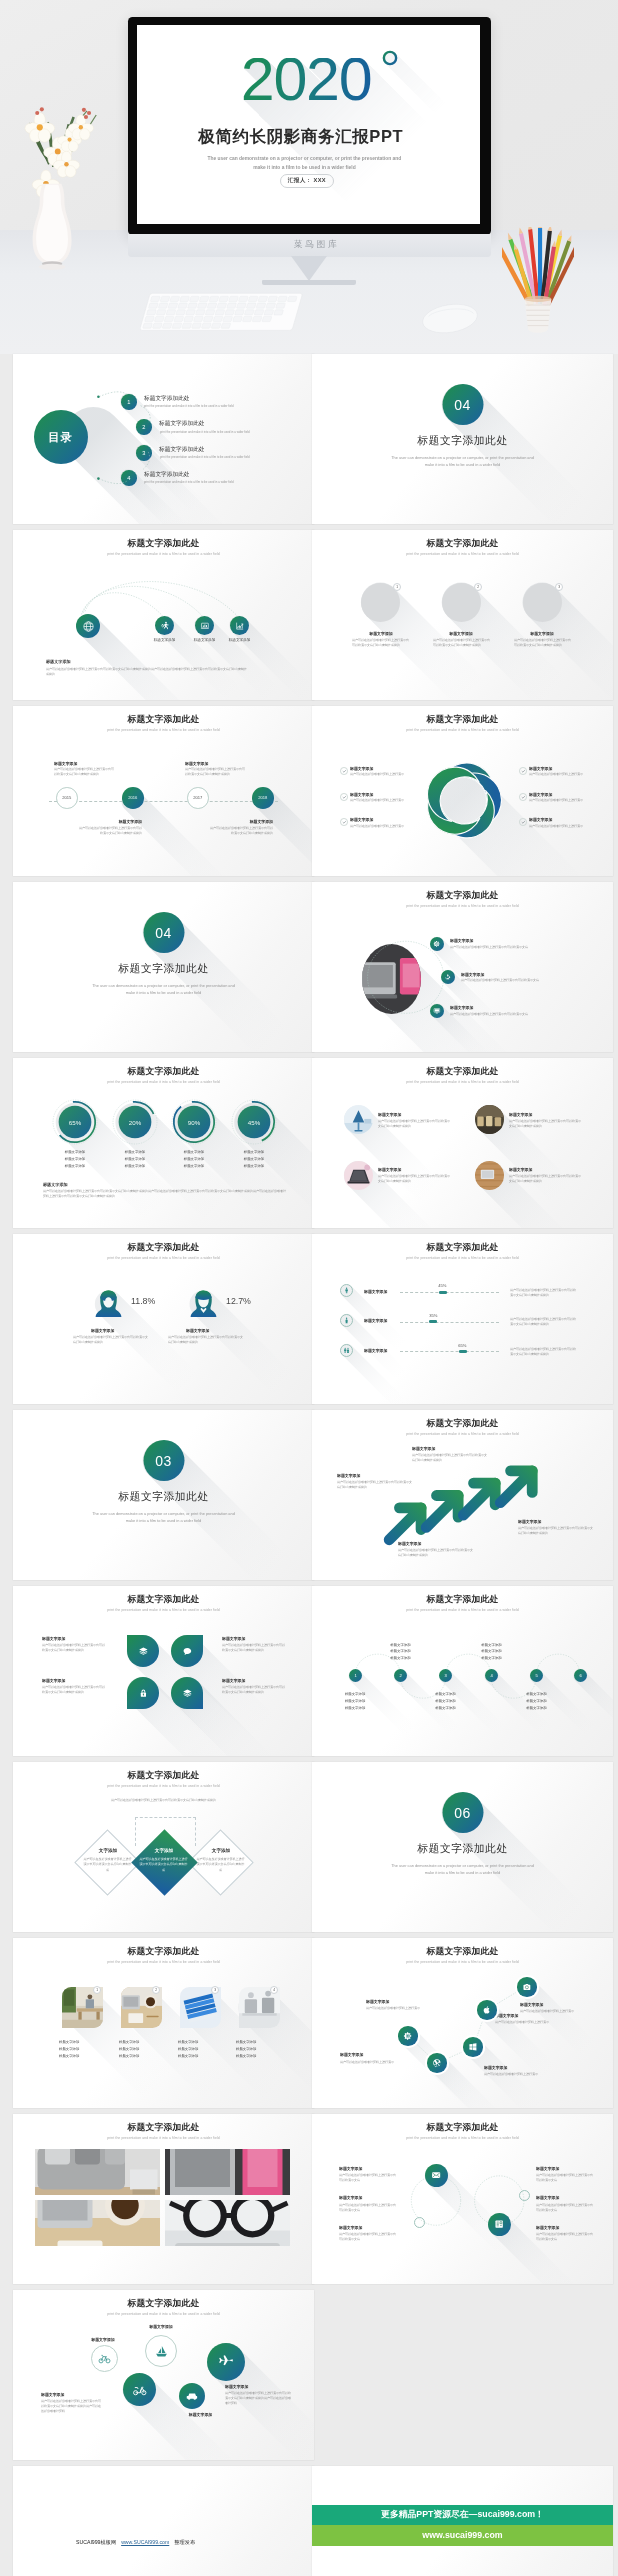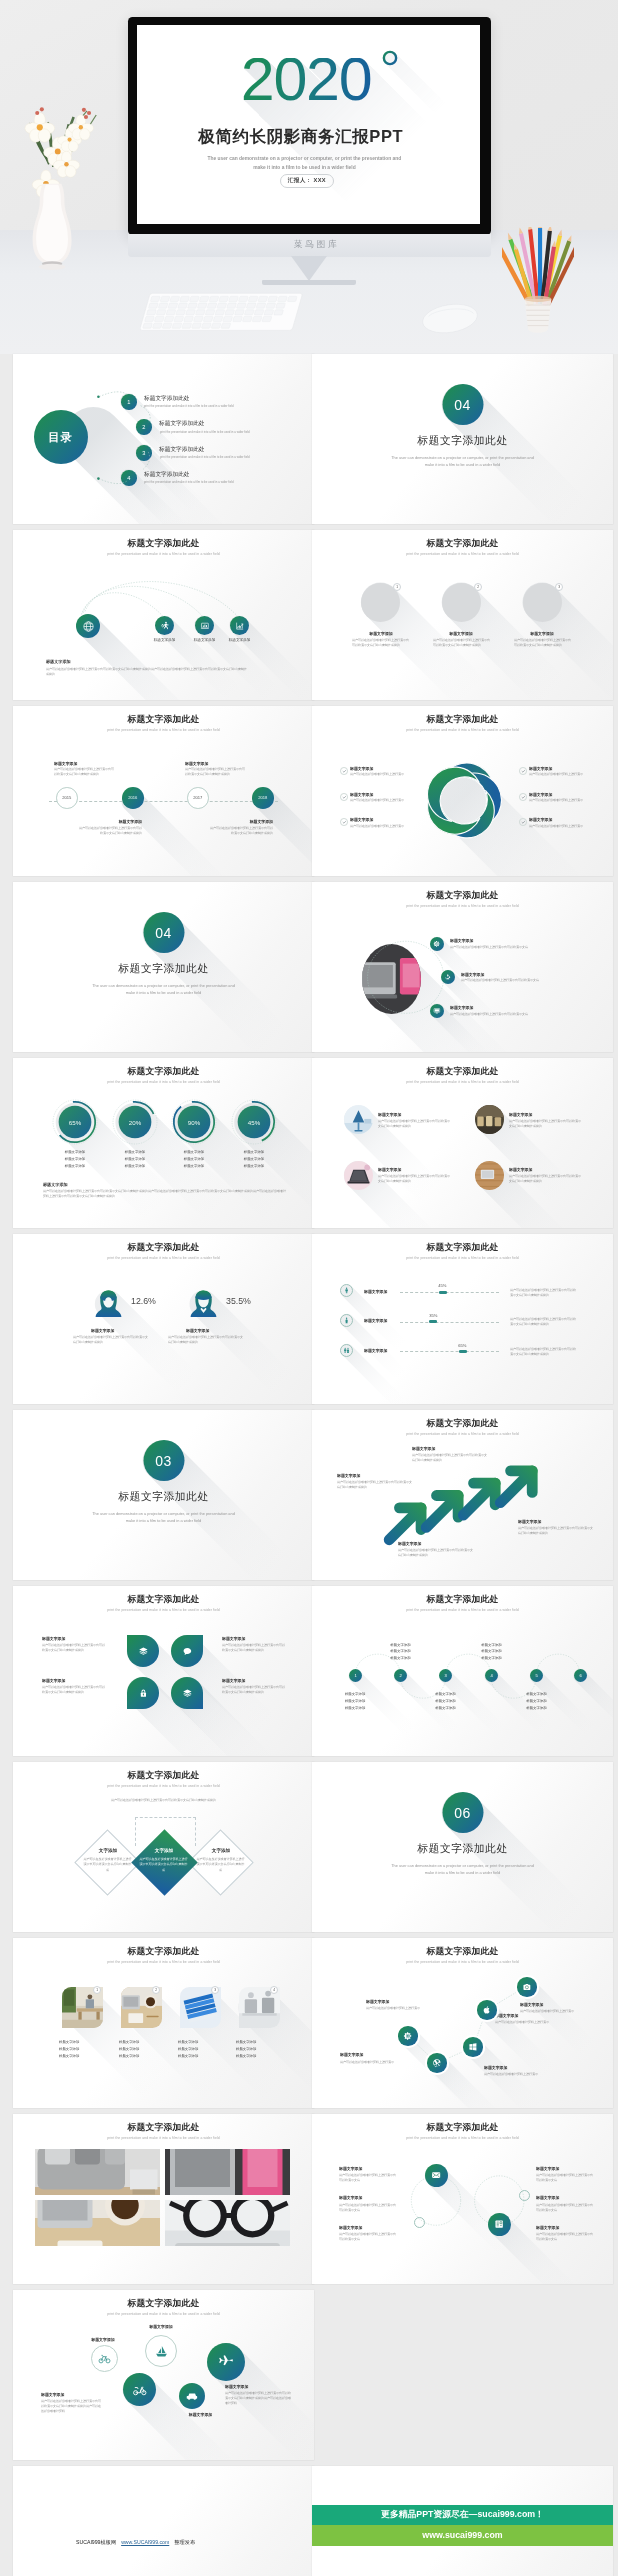--- a/index.html
+++ b/index.html
@@ -1492,32 +1492,32 @@
       <div class="s-title">标题文字添加此处</div>
       <div class="s-sub">print the presentation and make it into a film to be used in a wider field</div>
       <div id="genderItems">
             <div class="ab" style="left:80px;top:54px;width:31px;height:31px"><svg width="31" height="31" viewBox="0 0 24 24">
                 <g fill="url(#gv)">
                   <path d="M12 1.9c-4.1 0-6.4 3-6.4 6.9 0 2.6.4 4.6.9 6.1.3.9.1 1.6-.6 2.1C3.6 18.5 2 20.4 2 22.4h20c0-2-1.6-3.9-3.9-5.4-.7-.5-.9-1.2-.6-2.1.5-1.5.9-3.5.9-6.1 0-3.9-2.3-6.9-6.4-6.9z"></path>
                 </g>
                 <path d="M12 4.6c-2.6 0-4.1 1.8-4.1 4.6 0 3.2 1.6 5.9 4.1 5.9s4.1-2.7 4.1-5.9c0-2.8-1.5-4.6-4.1-4.6z" fill="#f4f7f6"></path>
                 <path d="M12 1.9c-3.8 0-6.1 2.4-6.4 5.9.9 1.3 2.3 2.1 3.8 2 .2-1.5 1.1-2.6 2.6-2.6s2.4 1.1 2.6 2.6c1.5.1 2.9-.7 3.8-2-.3-3.5-2.6-5.9-6.4-5.9z" fill="url(#gv)"></path>
               </svg></div>
-            <div class="ab" style="left:118px;top:62px;font-size:8.8px;color:#4a4a4a">12.6%</div>
+            <div class="ab" style="left:118px;top:62px;font-size:8.8px;color:#4a4a4a">11.8%</div>
             <div class="hd" style="left:78px;top:94px">标题文字添加</div>
             <div class="bd" style="left:60px;top:101px;width:77px">用户可以在投影仪或者计算机上进行演示也可以将演示文稿打印出来制作成胶片</div>
             <div class="ab" style="left:175px;top:54px;width:31px;height:31px"><svg width="31" height="31" viewBox="0 0 24 24">
                 <g fill="url(#gv)">
                   <path d="M12 1.9C8 1.9 5.7 4.8 5.7 8.6c0 2.6.4 4.6.9 6.1.3.9.1 1.6-.6 2.1C3.6 18.5 2 20.4 2 22.4h20c0-2-1.6-3.9-3.9-5.4-.7-.5-.9-1.2-.6-2.1.5-1.5.9-3.5.9-6.1 0-3.8-2.4-6.7-6.4-6.7z"></path>
                 </g>
                 <path d="M12 4.4c-2.6 0-4.1 1.8-4.1 4.6 0 3.2 1.6 5.9 4.1 5.9s4.1-2.7 4.1-5.9c0-2.8-1.5-4.6-4.1-4.6z" fill="#f4f7f6"></path>
                 <path d="M12 1.9C8.3 1.9 6 4.2 5.7 7.6c1.2.9 3.4 1.6 6.3 1.6s5.1-.7 6.3-1.6C18 4.2 15.7 1.9 12 1.9z" fill="url(#gv)"></path>
                 <path d="M9.6 16.2 12 19.4l2.4-3.2-.8-.9L12 16.9l-1.6-1.6z" fill="#f4f7f6"></path>
               </svg></div>
-            <div class="ab" style="left:213px;top:62px;font-size:8.8px;color:#4a4a4a">35.5%</div>
+            <div class="ab" style="left:213px;top:62px;font-size:8.8px;color:#4a4a4a">12.7%</div>
             <div class="hd" style="left:173px;top:94px">标题文字添加</div>
             <div class="bd" style="left:155px;top:101px;width:77px">用户可以在投影仪或者计算机上进行演示也可以将演示文稿打印出来制作成胶片</div>
           </div>
     </div>
     <div class="slide R">
       <div class="sbg"></div>
       <div class="lsw">
             <svg width="301" height="170" viewBox="0 0 585 330" style="position:absolute;left:0;top:0">
               <defs>
                 <linearGradient id="lsg14_0" x1="68" y1="111" x2="174.06601717798213" y2="217.06601717798213" gradientUnits="userSpaceOnUse">

